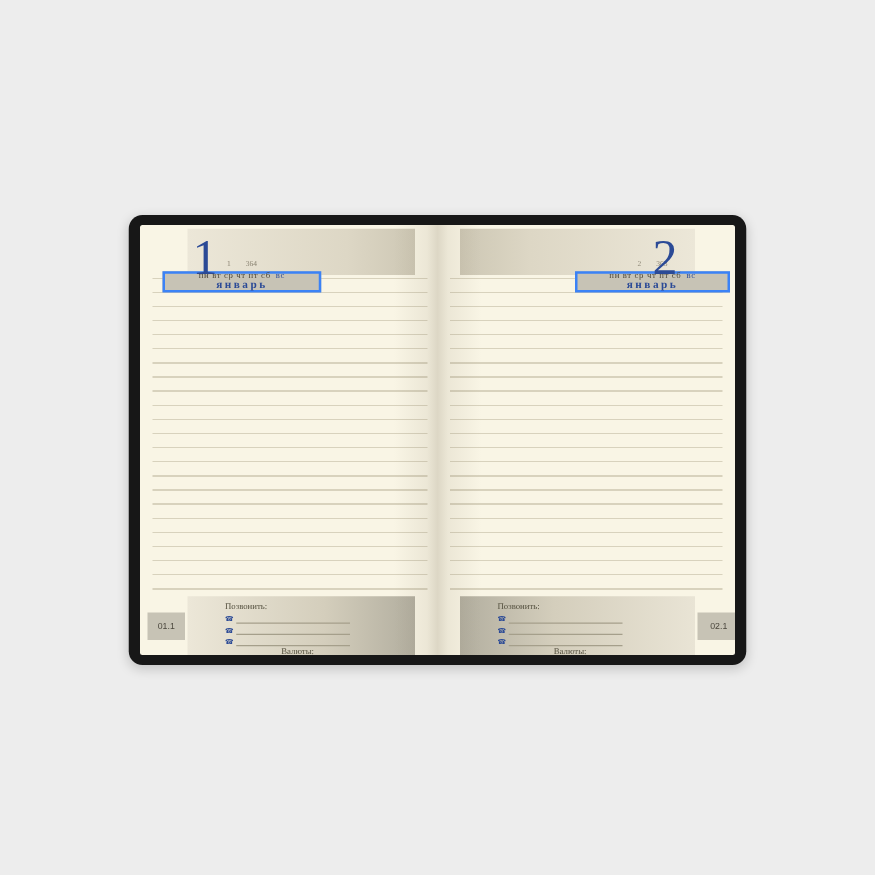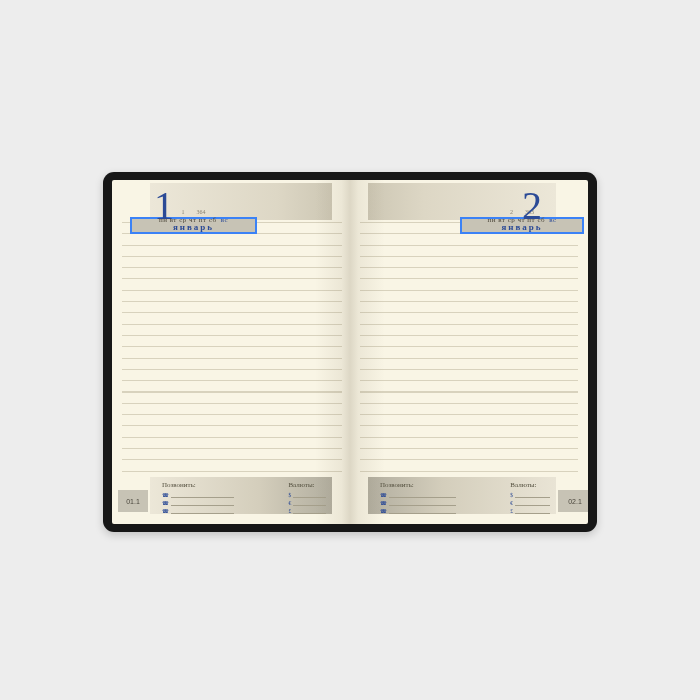--- a/index.html
+++ b/index.html
@@ -33,22 +33,22 @@
   .left .mini-info{left:18px;width:127px;}
   .right .mini-info{left:110px;width:124px;}
   .mini-row1{font-size:6px;color:#8a8372;display:flex;justify-content:center;gap:12px;line-height:1.1;}
   .mini-row2{font-size:7px;color:#4a4437;letter-spacing:0.5px;line-height:1.1;margin-top:1px;}
   .mini-row2 .sun{color:#2b4a96;margin-left:4px;}
   .lines{position:absolute;top:42px;height:252px;
          background:repeating-linear-gradient(to bottom,#d8d2bd 0,#d8d2bd 1px,
            rgba(0,0,0,0) 1px,rgba(0,0,0,0) 11.3px);}
   .left .lines{left:10px;width:220px;}
   .right .lines{left:10px;width:218px;}
-  .footer-panel{position:absolute;top:297px;height:37px;box-sizing:border-box;
-         padding:4px 6px 0 12px;display:flex;z-index:2;}
+  .footer-panel{position:absolute;top:297px;height:47px;box-sizing:border-box;
+         padding:4px 6px 0 30px;display:flex;z-index:2;flex-direction:column;}
   .left .footer-panel{left:38px;width:182px;
          background:linear-gradient(90deg,#ece7d8 0%,#d4cebc 60%,#b2ae9f 100%);}
   .right .footer-panel{left:18px;width:188px;
          background:linear-gradient(90deg,#b2ae9f 0%,#d4cebc 40%,#e9e4d5 100%);}
   .fcol{display:flex;flex-direction:column;}
   .fcol.call{width:100px;margin-right:9px;}
   .fcol.cur{width:52px;margin-left:45px;}
   .flabel{font-size:7px;color:#54503f;line-height:1.2;margin-bottom:1px;}
   .frow{display:flex;align-items:flex-end;height:9px;}
   .frow .sym{font-size:5.5px;line-height:1;color:#2b4a96;margin-right:2px;}

